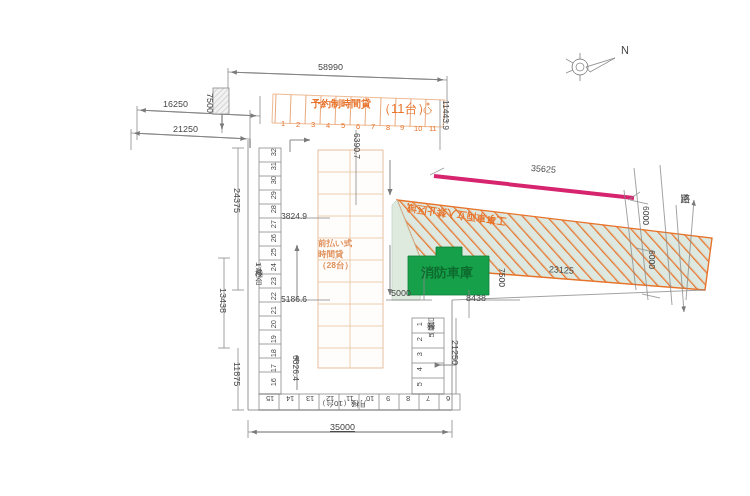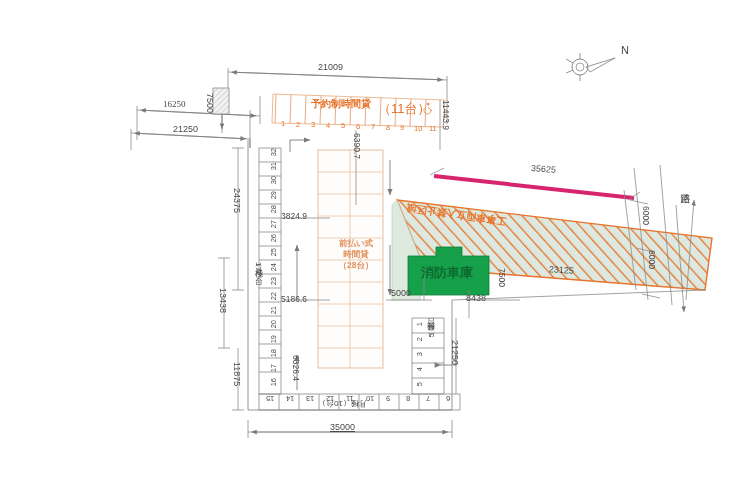--- a/index.html
+++ b/index.html
@@ -225,36 +225,36 @@
     <path d="M636,248 L654,252"></path>
     <path d="M642,294 L660,298"></path>
     <path d="M430,175 L444,168"></path>
     <path d="M628,200 L640,192"></path>
   </g>
 
 </svg>
 
 <div style="position:absolute;left:0;top:0;width:750px;height:496px;pointer-events:none;">
 
-  <div style="position:absolute;left:318px;top:62px;font-size:9px;color:#4a4a4a;">21009</div>
-
-  <div style="position:absolute;left:163px;top:99px;font-size:9px;color:#4a4a4a;font-family:Liberation Serif, serif;">16250</div>
+  <div style="position:absolute;left:318px;top:62px;font-size:9px;color:#4a4a4a;">58990</div>
+
+  <div style="position:absolute;left:163px;top:99px;font-size:9px;color:#4a4a4a;">16250</div>
 
   <div style="position:absolute;left:173px;top:124px;font-size:9px;color:#4a4a4a;">21250</div>
 
   <div class="vt" style="position:absolute;left:205px;top:93px;font-size:9px;color:#4a4a4a;">7500</div>
 
   <div class="vt" style="position:absolute;left:441px;top:100px;font-size:8.5px;color:#4a4a4a;">11443.9</div>
 
   <div class="vt" style="position:absolute;left:352px;top:133px;font-size:8.5px;color:#4a4a4a;">6390.7</div>
 
   <div style="position:absolute;left:311px;top:97px;font-size:10px;color:#e8732a;font-weight:bold;">予約制時間貸</div>
   <div style="position:absolute;left:378px;top:100px;font-size:13px;color:#e8732a;">（11台）</div>
 
-  <div style="position:absolute;left:318px;top:238px;width:76px;text-align:center;font-size:8.5px;color:#e0915c;font-weight:bold;line-height:11px;">
+  <div style="position:absolute;left:318px;top:238px;width:76px;text-align:left;font-size:8.5px;color:#e0915c;font-weight:bold;line-height:11px;">
     <div>前払い式</div>
     <div>時間貸</div>
     <div>（28台）</div>
   </div>
 
   <div class="vt" style="position:absolute;left:252px;top:262px;font-size:8px;color:#4a4a4a;">月極（17台）</div>
 
   <div style="position:absolute;left:318px;top:398px;font-size:8px;color:#4a4a4a;transform:rotate(180deg);">月極（10台）</div>
 
   <div class="vt" style="position:absolute;left:427px;top:333px;font-size:8px;color:#4a4a4a;transform:rotate(180deg);">月極（5台）</div>

